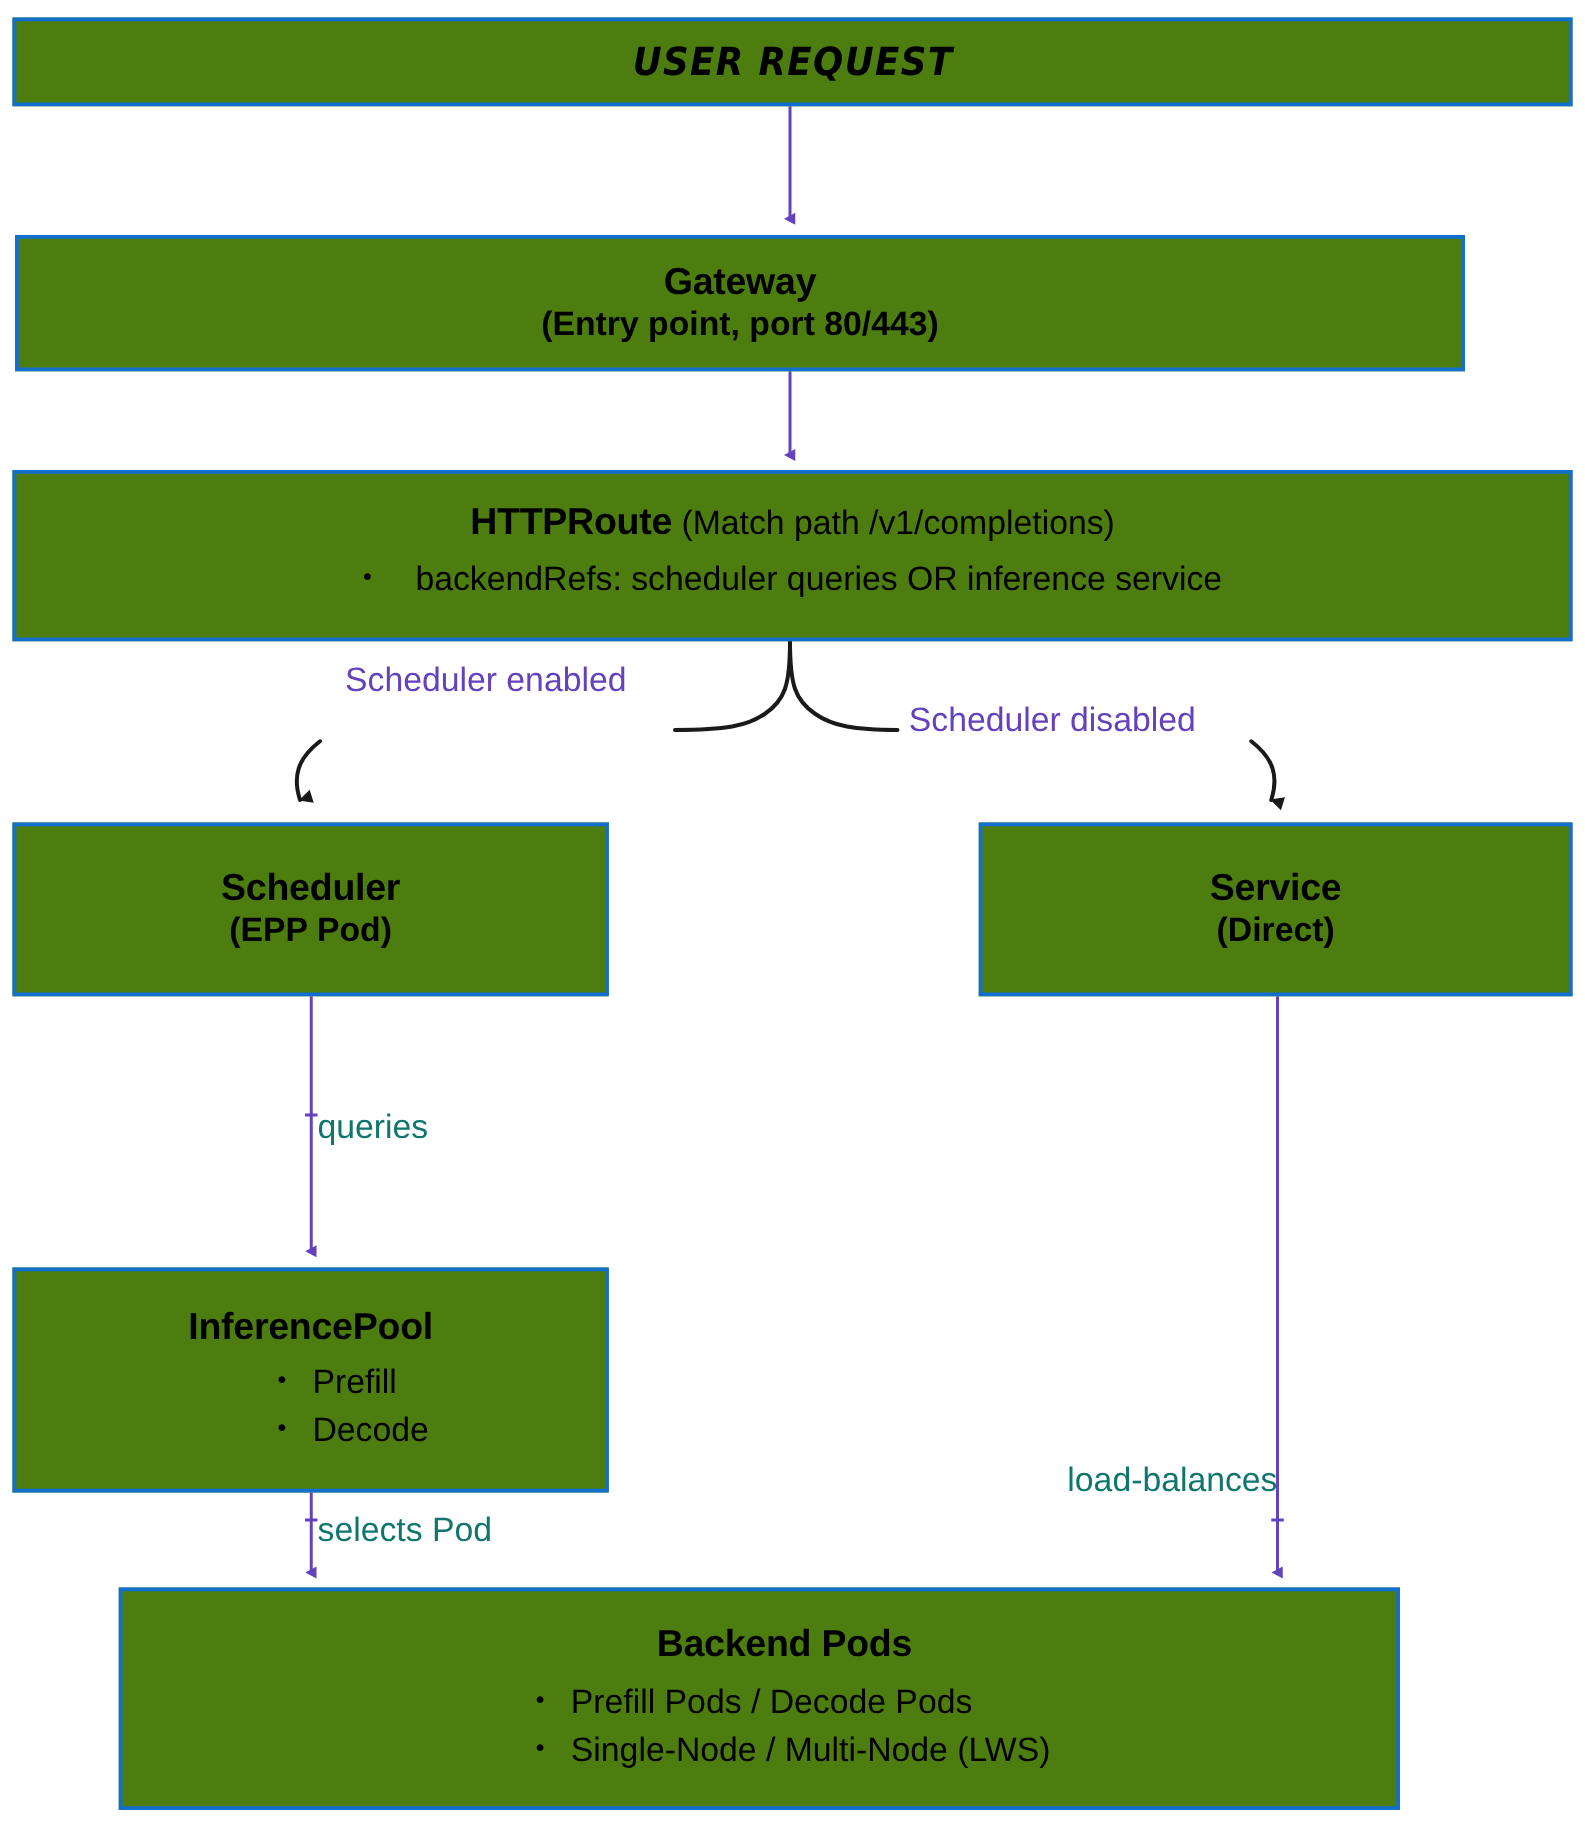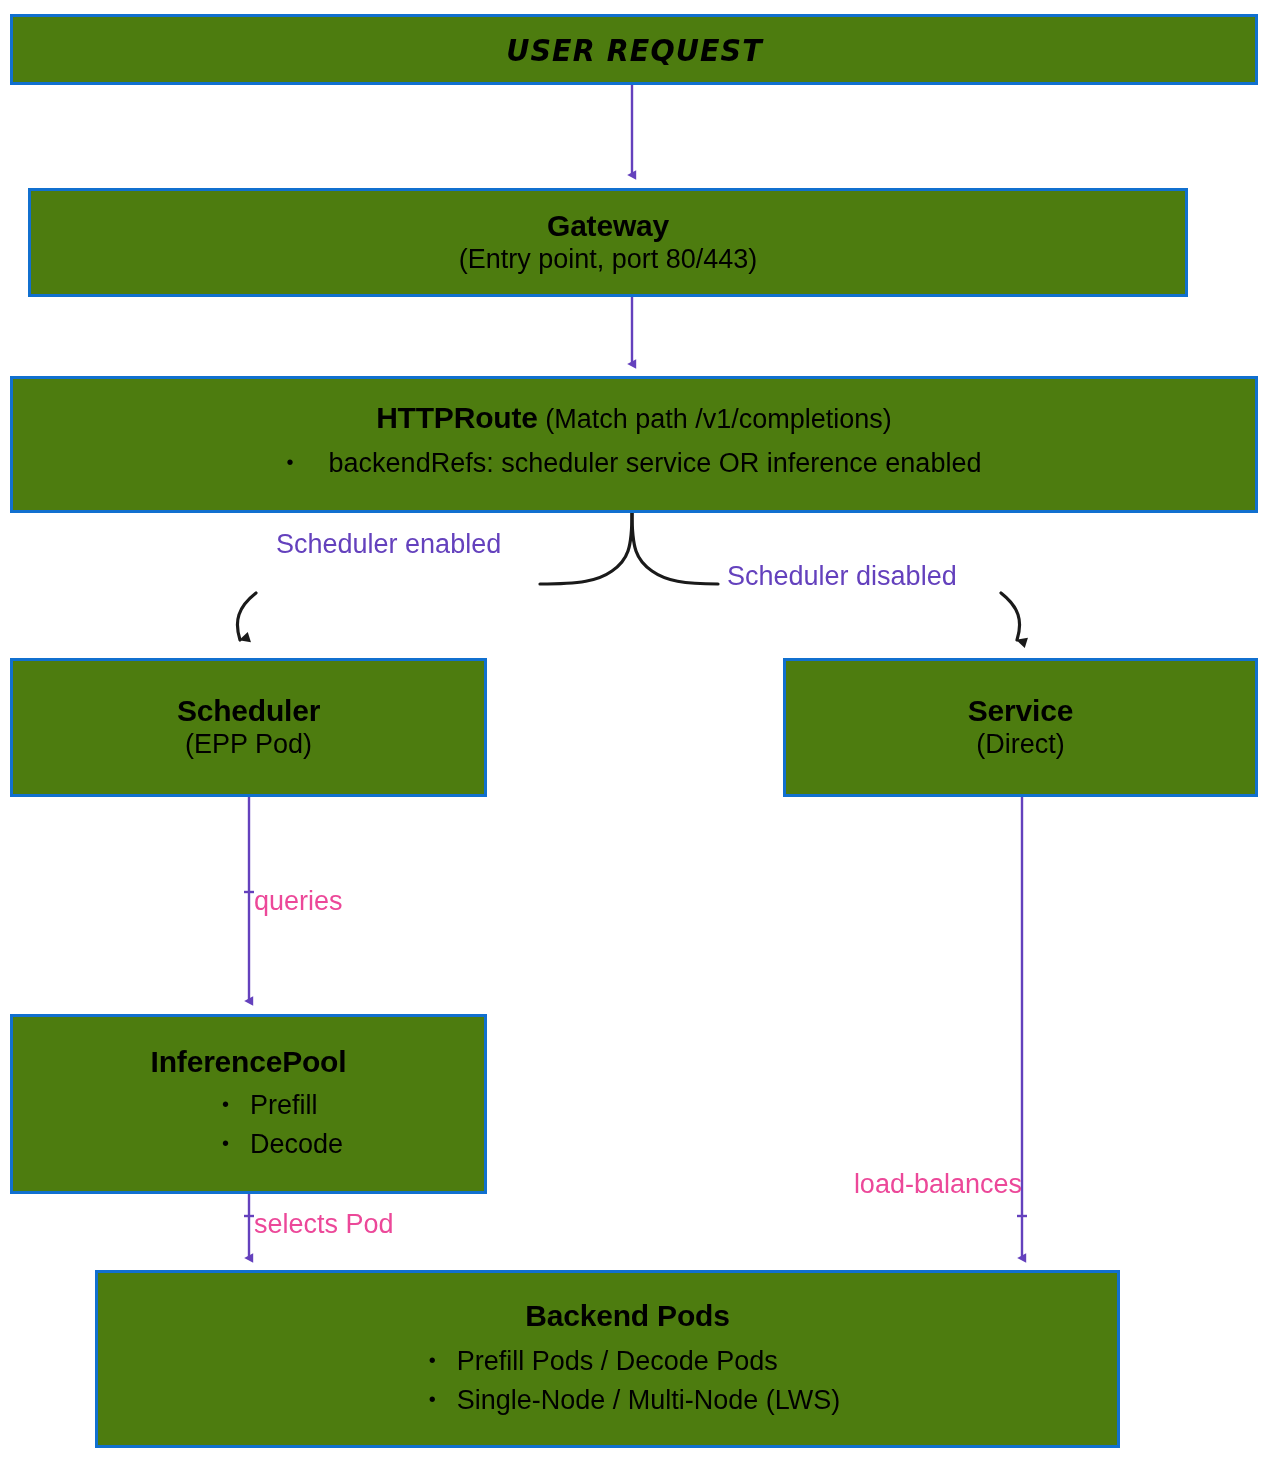--- a/index.html
+++ b/index.html
@@ -51,21 +51,21 @@
     letter-spacing: -0.2px;
     color: #000000;
     white-space: nowrap;
   }
   .node-title .sub-inline {
     font-weight: normal;
     font-size: 27px;
     letter-spacing: 0;
   }
   .node-sub {
-    font-weight: normal;
+    font-weight: bold;
     font-size: 27px;
     line-height: 1.18;
     color: #000000;
     white-space: nowrap;
   }
 
   
   .banner-title {
     font-family: "DejaVu Sans", sans-serif;
     font-weight: bold;
@@ -104,39 +104,39 @@
 
   
   ul.bullets.wide li { padding-left: 42px; }
   ul.bullets.wide li::before { left: 0px; }
 
   
   .edge-label {
     position: absolute;
     font-size: 27px;
     line-height: 1;
-    color: #ec4899;
+    color: #0f766e;
     white-space: nowrap;
   }
   .edge-label.dark-branch { color: #6441bd; }
   .edge-label.right-align { text-align: right; }
 
   
   #label-scheduler-enabled { left: 276px; top: 531px; }
   #label-scheduler-disabled { left: 727px; top: 563px; }
   #label-queries { left: 254px; top: 888px; }
   #label-selects-pod { left: 254px; top: 1211px; }
   #label-load-balances { left: 760px; top: 1171px; width: 262px; }
 
   
   #node-user-request {
     left: 10px; top: 14px; width: 1248px; height: 71px;
   }
   #node-gateway {
-    left: 28px; top: 188px; width: 1160px; height: 109px;
+    left: 12px; top: 188px; width: 1160px; height: 109px;
   }
   #node-httproute {
     left: 10px; top: 376px; width: 1248px; height: 137px;
     justify-content: flex-start;
     padding-top: 22px;
   }
   #node-httproute .node-title { margin-bottom: 8px; }
   #node-scheduler {
     left: 10px; top: 658px; width: 477px; height: 139px;
   }
@@ -218,21 +218,21 @@
   </div>
 
   <div class="node" id="node-gateway">
     <div class="node-title">Gateway</div>
     <div class="node-sub">(Entry point, port 80/443)</div>
   </div>
 
   <div class="node" id="node-httproute">
     <div class="node-title"><span>HTTPRoute</span><span class="sub-inline"> <span>(Match path /v1/completions)</span></span></div>
     <ul class="bullets wide">
-      <li>backendRefs: scheduler service OR inference enabled</li>
+      <li>backendRefs: scheduler queries OR inference service</li>
     </ul>
   </div>
 
   <div class="node" id="node-scheduler">
     <div class="node-title">Scheduler</div>
     <div class="node-sub">(EPP Pod)</div>
   </div>
 
   <div class="node" id="node-service">
     <div class="node-title">Service</div>

